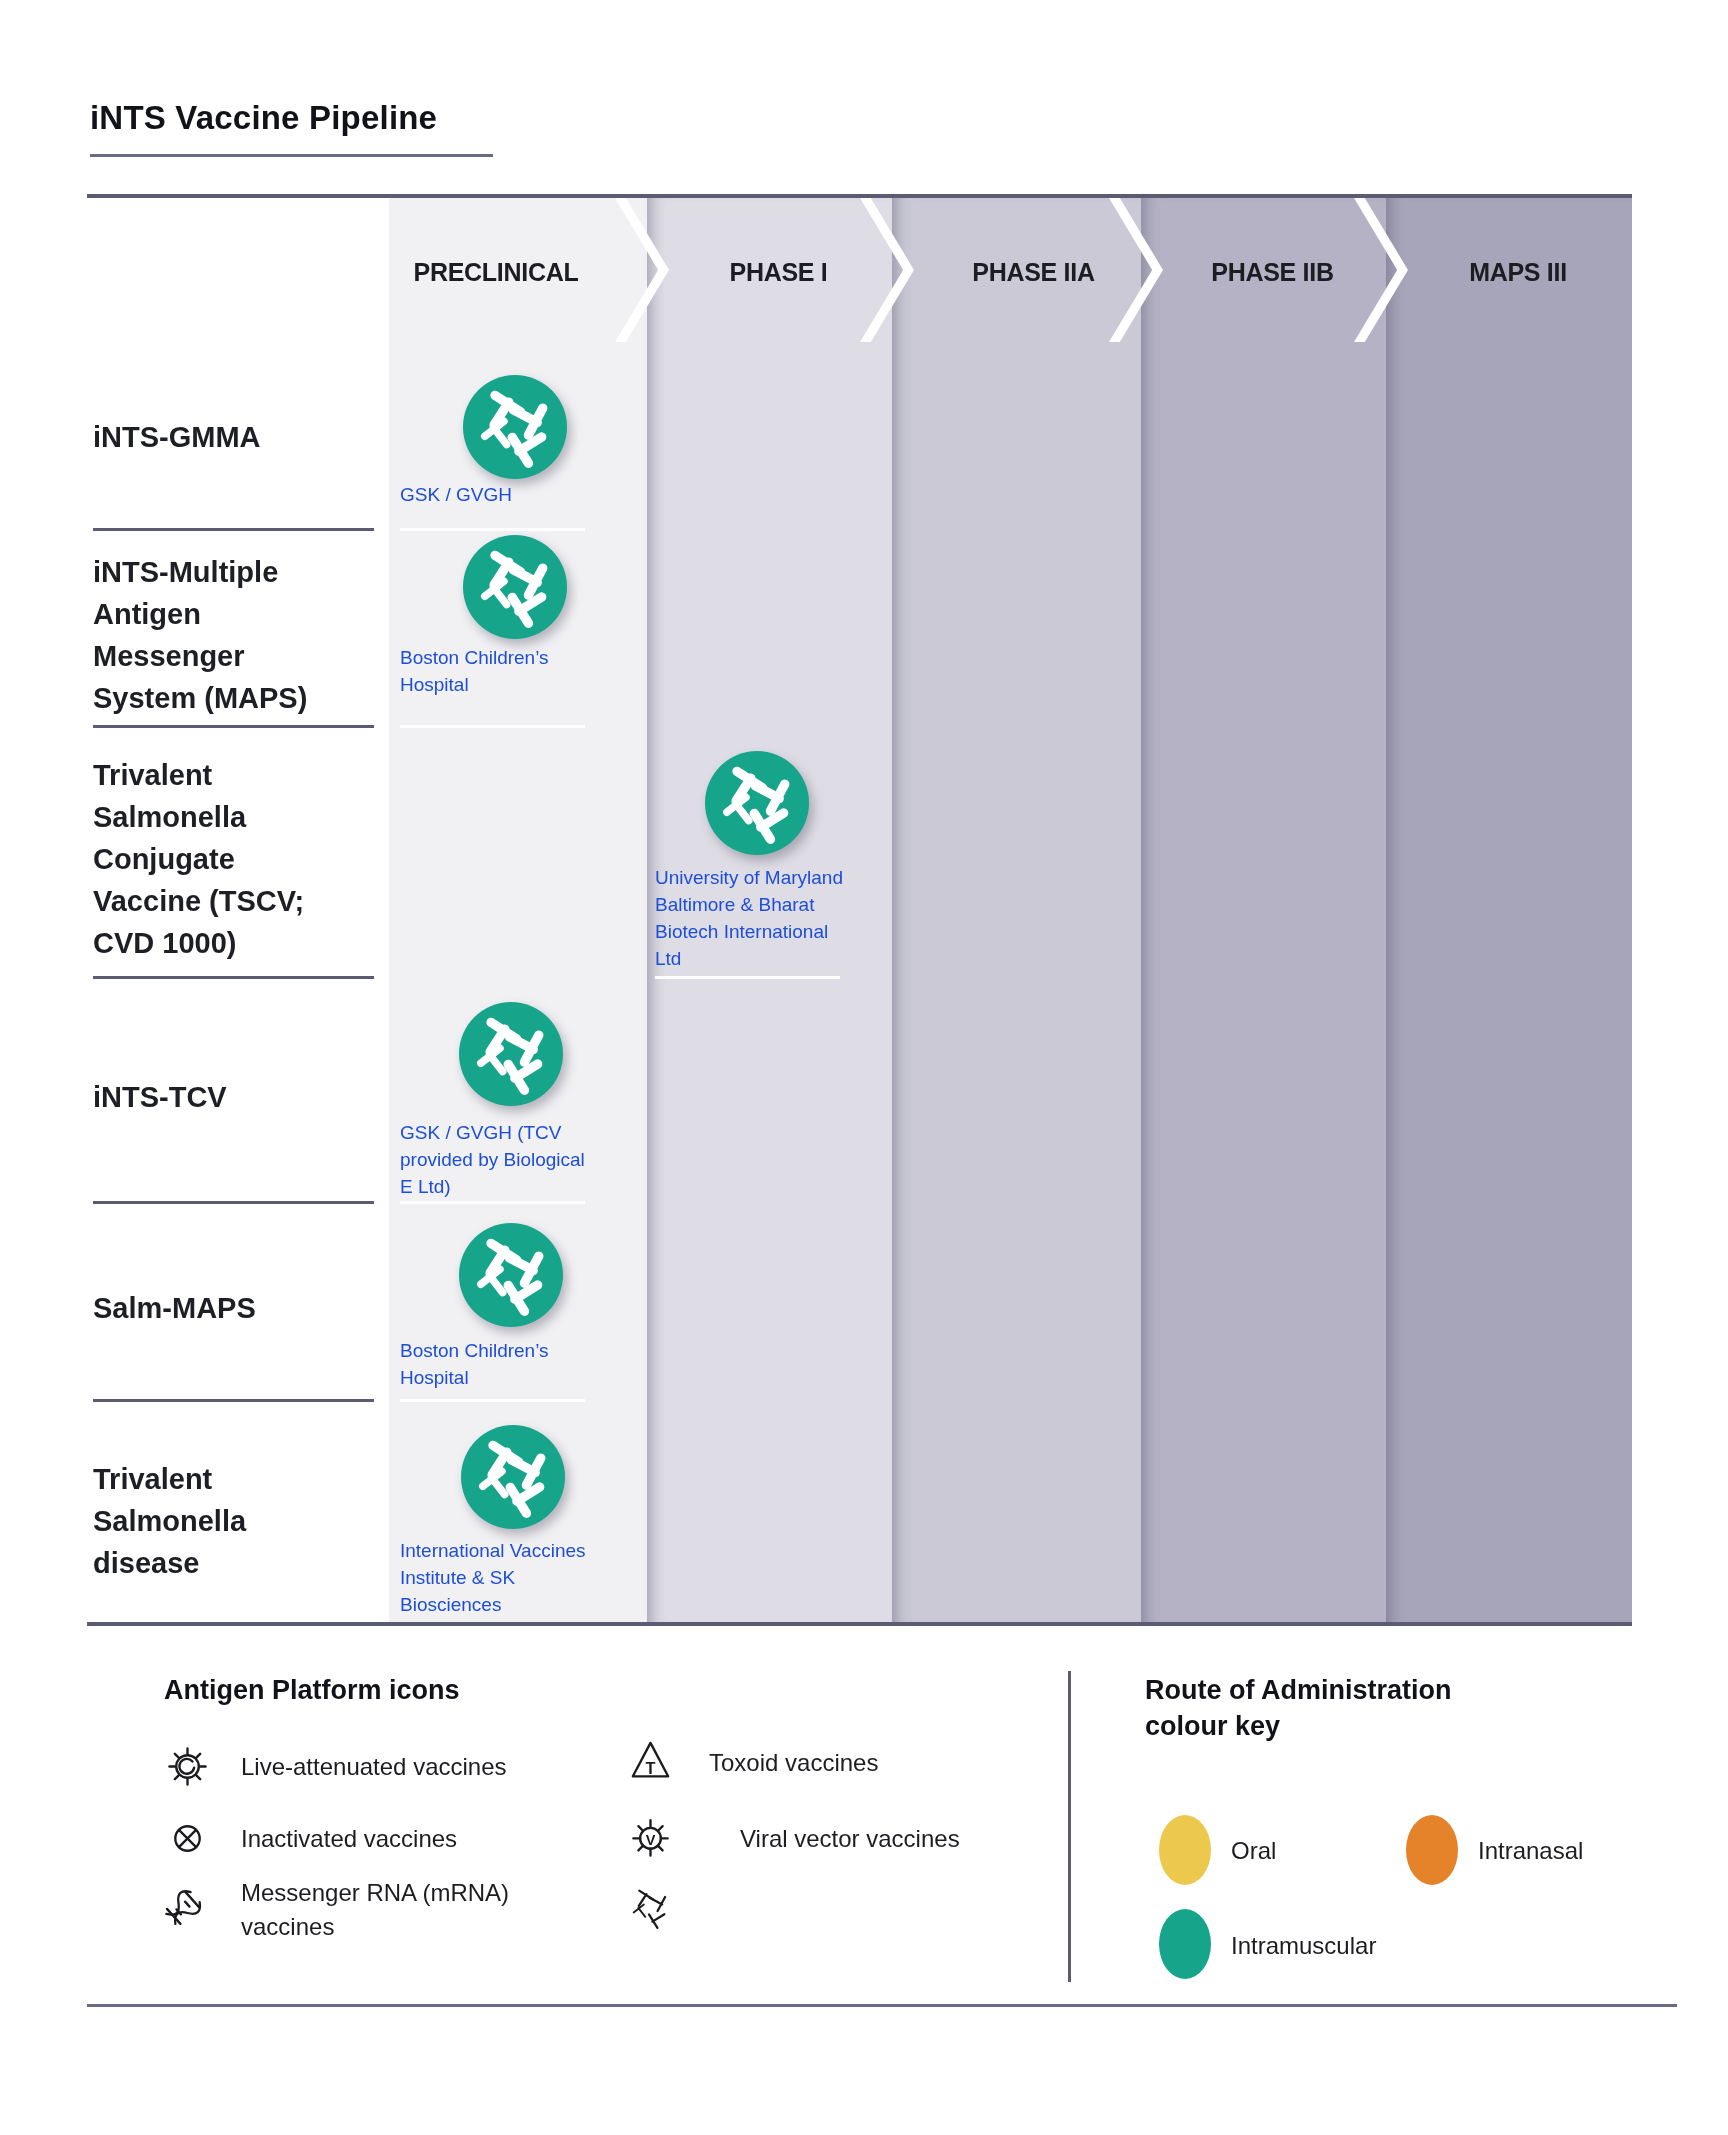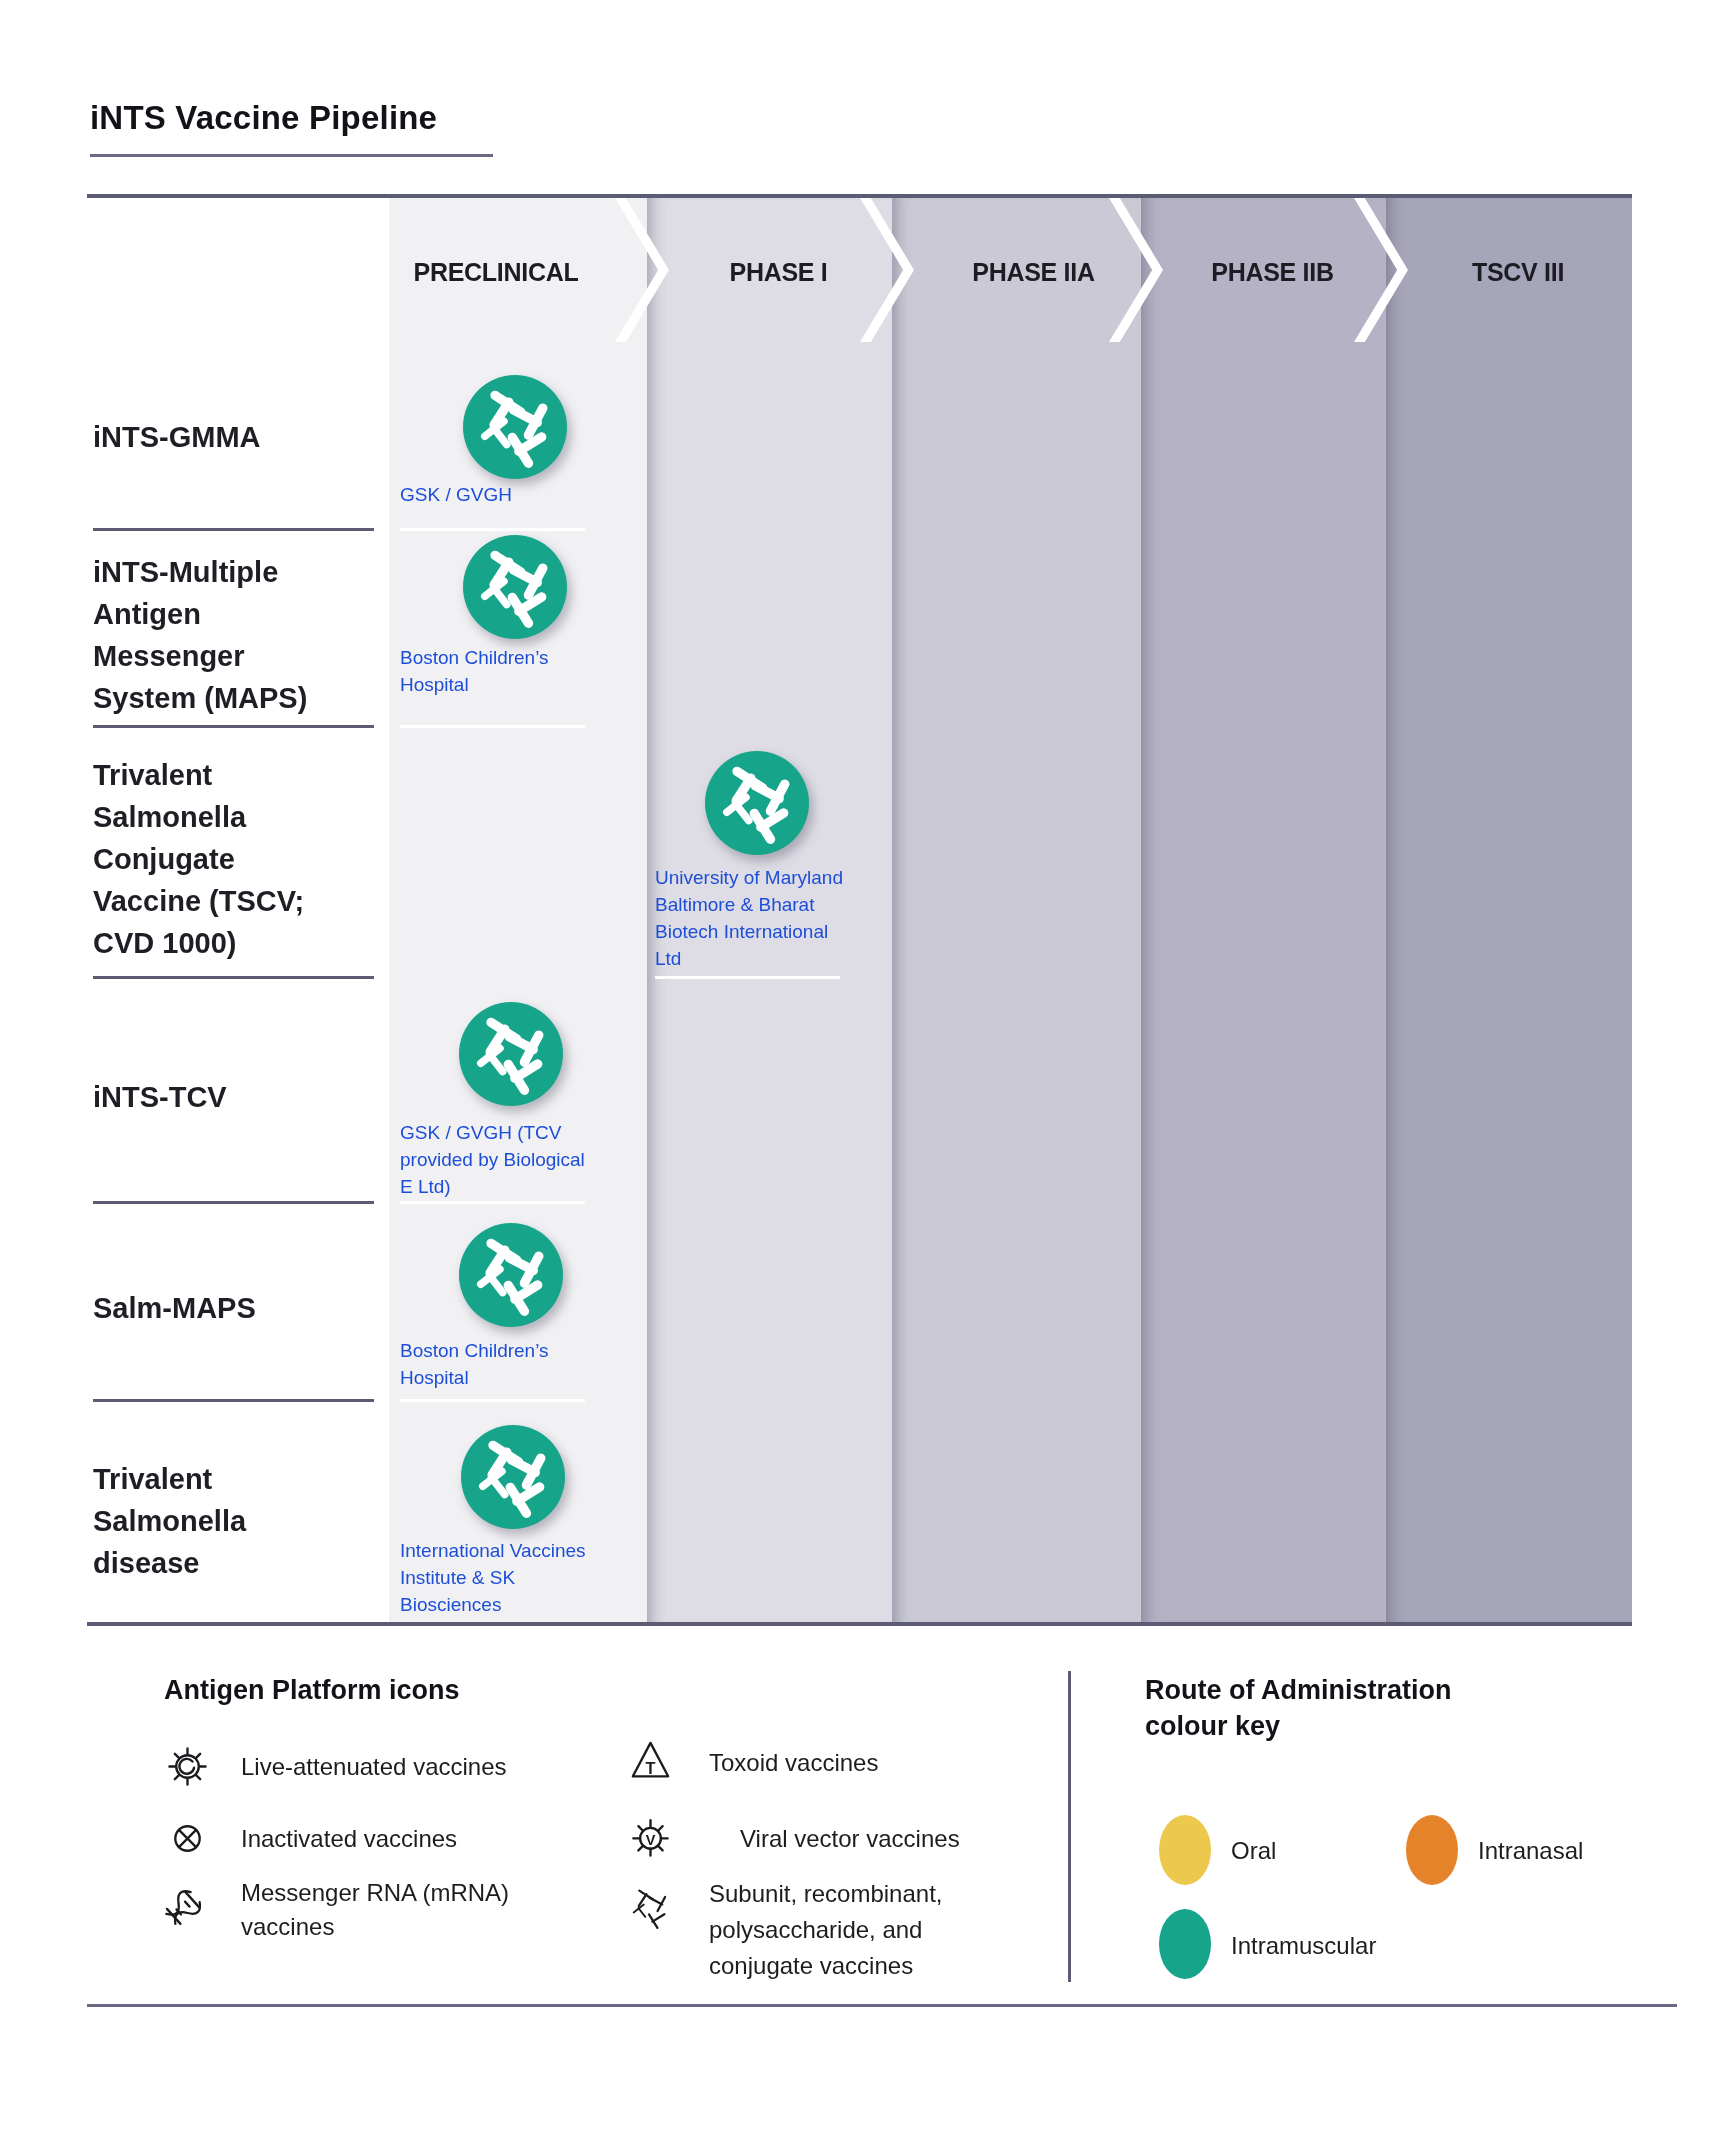--- a/index.html
+++ b/index.html
@@ -60,21 +60,21 @@
 
   <div class="chev" style="left:615px;"></div>
   <div class="chev" style="left:860px;"></div>
   <div class="chev" style="left:1109px;"></div>
   <div class="chev" style="left:1354px;"></div>
 
   <div class="phase-label" style="left:389px;width:214px;">PRECLINICAL</div>
   <div class="phase-label" style="left:647px;width:245px;padding-left:18px;">PHASE I</div>
   <div class="phase-label" style="left:892px;width:249px;padding-left:34px;">PHASE IIA</div>
   <div class="phase-label" style="left:1141px;width:245px;padding-left:18px;">PHASE IIB</div>
-  <div class="phase-label" style="left:1386px;width:246px;padding-left:18px;">TSCV III</div>
+  <div class="phase-label" style="left:1386px;width:246px;padding-left:18px;">MAPS III</div>
 
   <div class="row-name" style="top:416px;">
     <div>iNTS-GMMA</div>
   </div>
   <div class="row-name" style="top:551px;">
     <div>iNTS-Multiple</div>
     <div>Antigen</div>
     <div>Messenger</div>
     <div>System (MAPS)</div>
   </div>
@@ -213,25 +213,20 @@
   </div>
 
   <svg class="leg-icon" style="left:627px;top:1885px;" width="47" height="47" viewBox="0 0 52 52">
     <g stroke="#1b1b1f" stroke-width="4.8" stroke-linecap="round" fill="none">
       <use href="#tshape" transform="translate(21,11) rotate(33) scale(0.52)"></use>
       <use href="#tshape" transform="translate(38,21) rotate(118) scale(0.52)"></use>
       <use href="#tshape" transform="translate(13,26) rotate(-38) scale(0.42)"></use>
       <use href="#tshape" transform="translate(29,40) rotate(-122) scale(0.52)"></use>
     </g>
   </svg>
-  <div class="leg-item-text" style="left:709px;top:1876px;line-height:36px;">
-    <div>Subunit, recombinant,</div>
-    <div>polysaccharide, and</div>
-    <div>conjugate vaccines</div>
-  </div>
 
   <div class="vdiv" style="left:1068px;top:1671px;height:311px;"></div>
 
   <div class="leg-h" style="left:1145px;top:1672px;">
     <div>Route of Administration</div>
     <div>colour key</div>
   </div>
 
   <div class="swatch" style="left: 1159px; top: 1815px; background-color: rgb(236, 201, 77);"></div>
   <div class="leg-item-text" style="left:1231px;top:1834px;">Oral</div>

